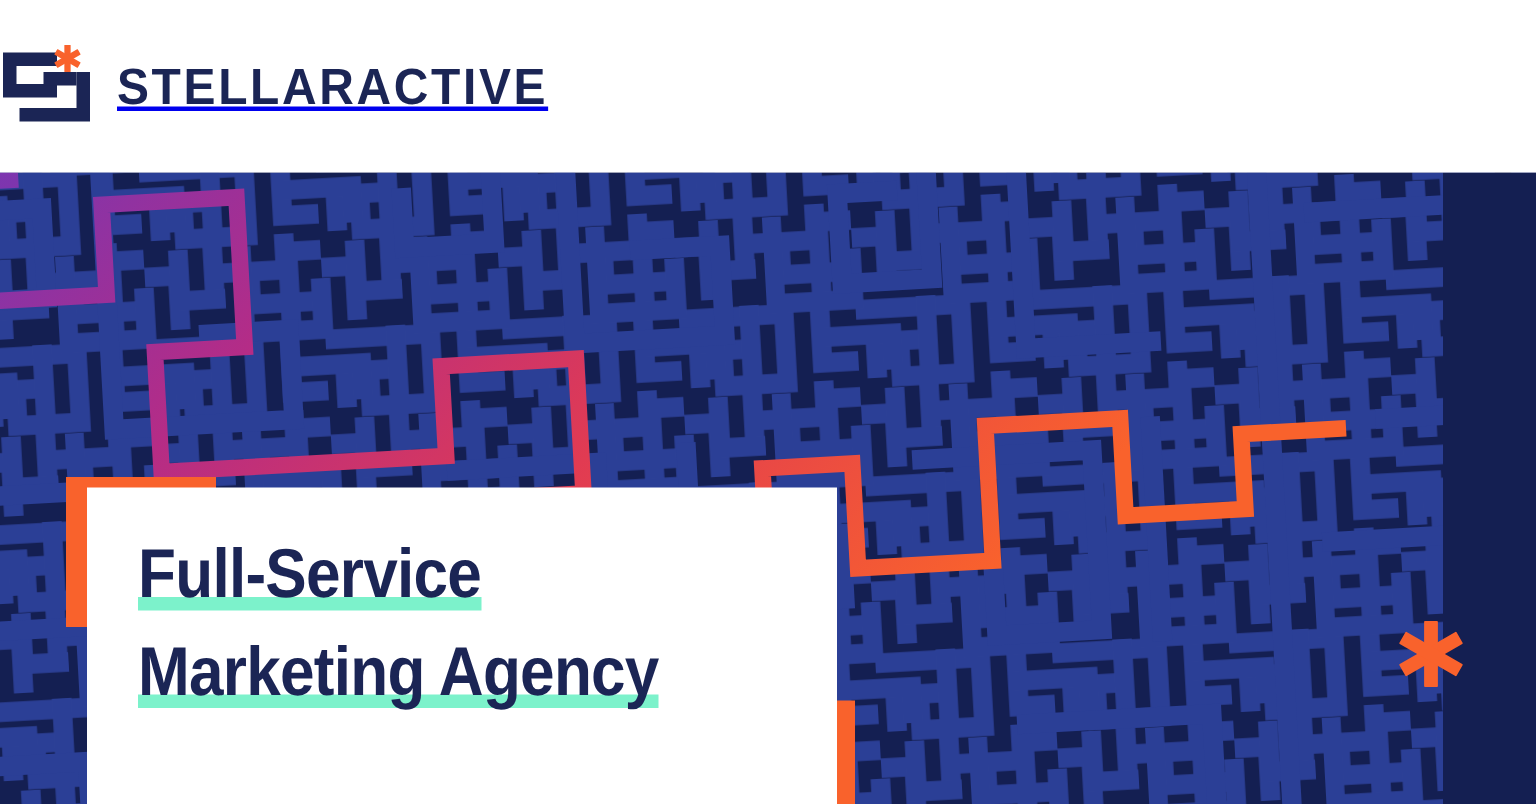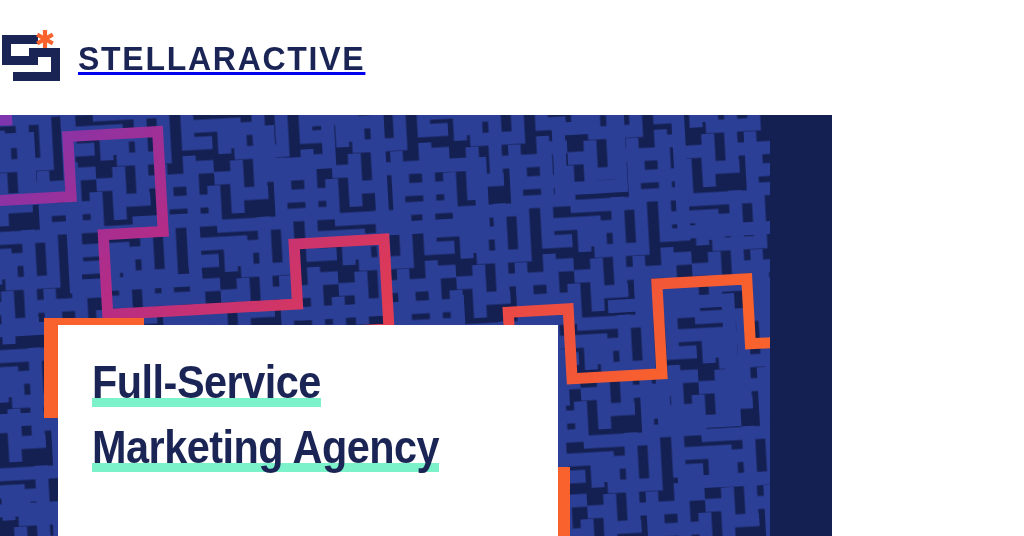--- a/index.html
+++ b/index.html
@@ -27,21 +27,21 @@
     font-size:34px;
     letter-spacing:0.055em;
     line-height:1;
     white-space:nowrap;
     transform:scaleX(0.94);
     transform-origin:left center;
   }
 
   
   .hero {
-    position:absolute; left:0; top:115px; width:832px; height:421px;
+    position:absolute; left:0; top:115px; width:1024px; height:421px;
     background:#a3a3a3; overflow:hidden;text-align:center;
   }
   .maze-layer {
     position:absolute; left:-130px; top:-150px; width:1180px; height:760px;
     transform:rotate(-3.2deg); transform-origin:center center;
   }
   .maze-layer svg { display:block; width:1180px; height:760px; }
 
   
   .right-gutter {

